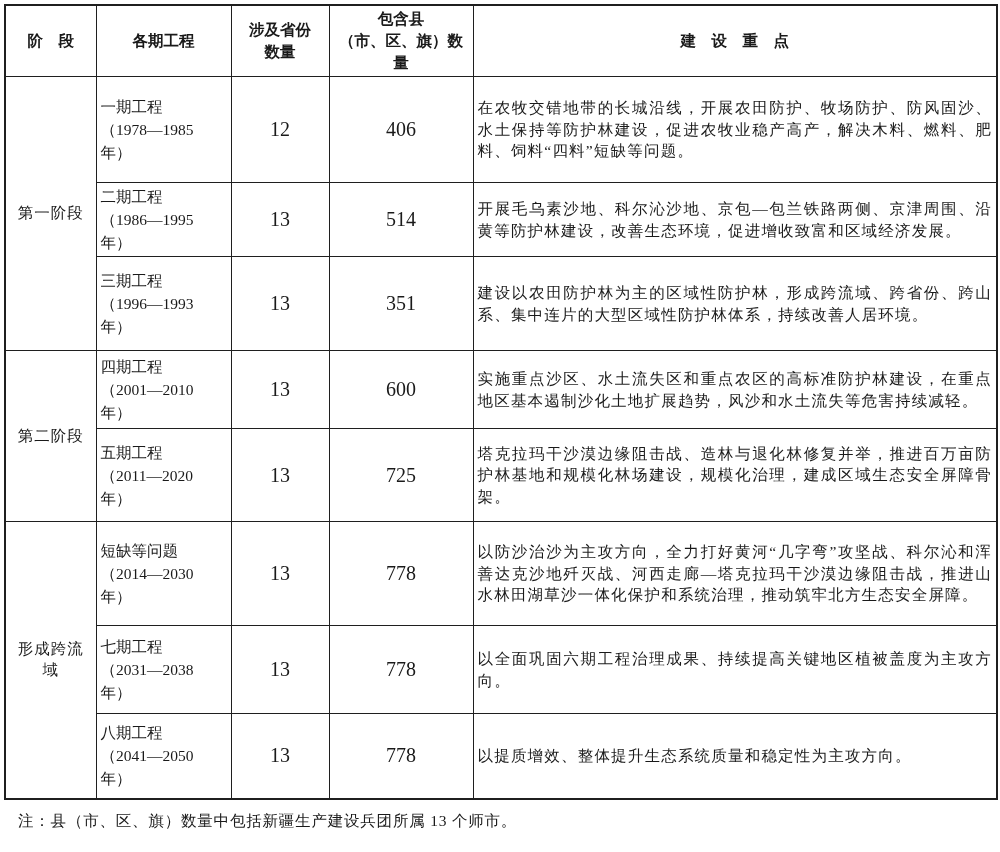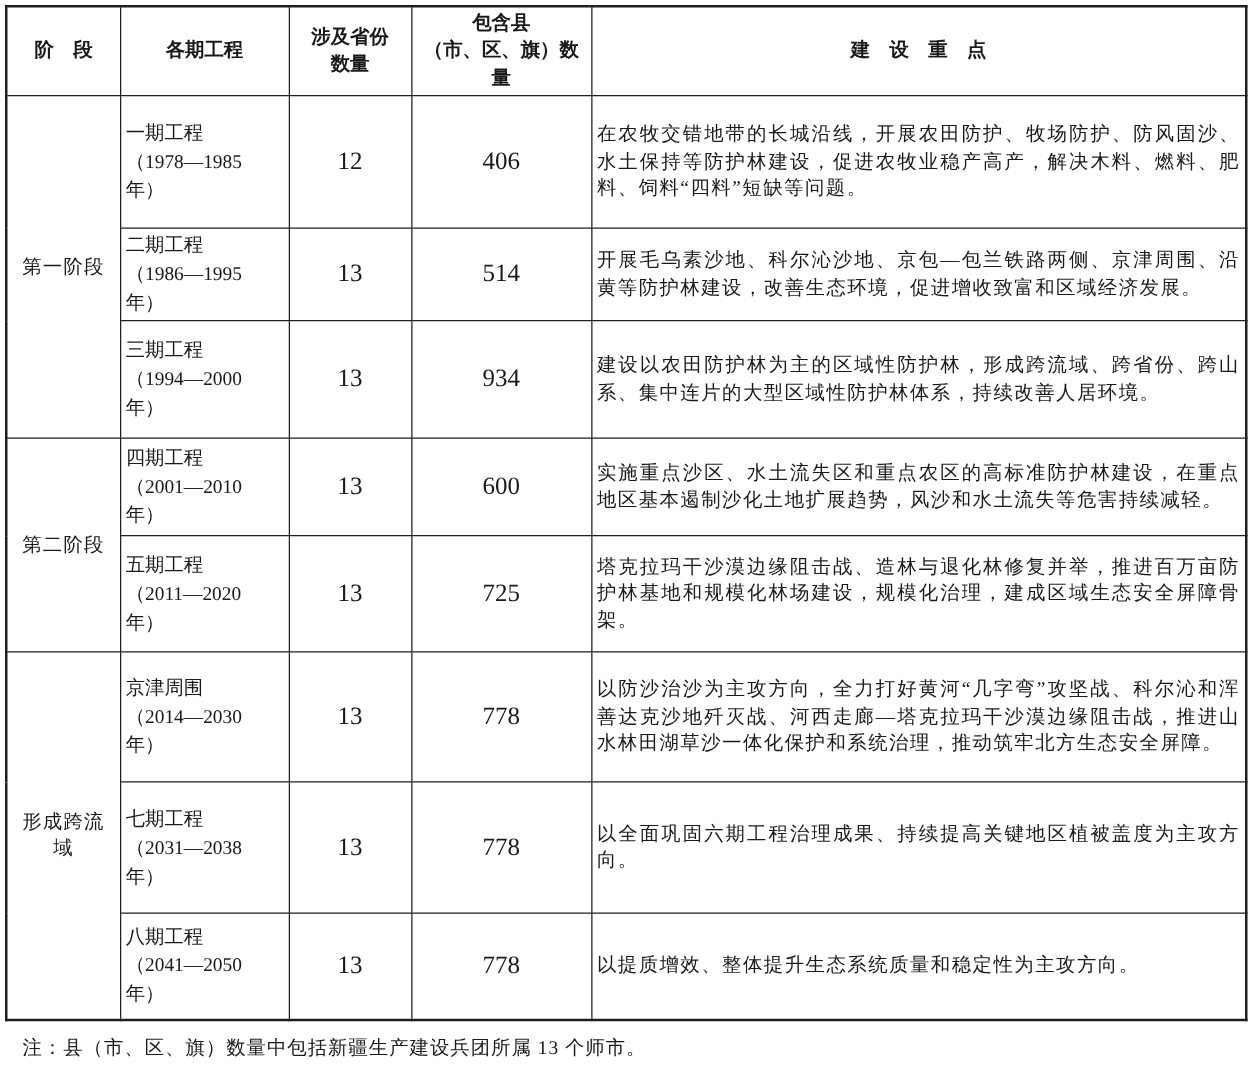--- a/index.html
+++ b/index.html
@@ -46,21 +46,21 @@
     line-height: 22px;
   }
   tr.hdr-row { height: 53px; }
   
   tr.r1 { height: 106px; }
   tr.r2 { height: 72px; }
   tr.r3 { height: 94px; }
   tr.r4 { height: 78px; }
   tr.r5 { height: 93px; }
   tr.r6 { height: 104px; }
-  tr.r7 { height: 105px; }
+  tr.r7 { height: 88px; }
   tr.r8 { height: 85px; }
   td.stage {
     text-align: center;
     font-size: 15.5px;
     letter-spacing: 1px;
   }
   td.project {
     font-size: 15.5px;
     line-height: 23px;
   }
@@ -127,24 +127,24 @@
           <div>（1986—1995 年）</div>
         </td>
         <td class="num">13</td>
         <td class="num">514</td>
         <td class="focus">开展毛乌素沙地、科尔沁沙地、京包—包兰铁路两侧、京津周围、沿黄等防护林建设，改善生态环境，促进增收致富和区域经济发展。</td>
       </tr>
 
       <tr class="r3">
         <td class="project">
           <div>三期工程</div>
-          <div>（1994—2000 年）</div>
-        </td>
-        <td class="num">13</td>
-        <td class="num">934</td>
+          <div>（1996—1993 年）</div>
+        </td>
+        <td class="num">13</td>
+        <td class="num">351</td>
         <td class="focus">建设以农田防护林为主的区域性防护林，形成跨流域、跨省份、跨山系、集中连片的大型区域性防护林体系，持续改善人居环境。</td>
       </tr>
 
       <tr class="r4">
         <td class="stage" rowspan="2">第二阶段</td>
         <td class="project">
           <div>四期工程</div>
           <div>（2001—2010 年）</div>
         </td>
         <td class="num">13</td>
@@ -158,21 +158,21 @@
           <div>（2011—2020 年）</div>
         </td>
         <td class="num">13</td>
         <td class="num">725</td>
         <td class="focus">塔克拉玛干沙漠边缘阻击战、造林与退化林修复并举，推进百万亩防护林基地和规模化林场建设，规模化治理，建成区域生态安全屏障骨架。</td>
       </tr>
 
       <tr class="r6">
         <td class="stage" rowspan="3">形成跨流域</td>
         <td class="project">
-          <div>京津周围</div>
+          <div>短缺等问题</div>
           <div>（2014—2030 年）</div>
         </td>
         <td class="num">13</td>
         <td class="num">778</td>
         <td class="focus">以防沙治沙为主攻方向，全力打好黄河“几字弯”攻坚战、科尔沁和浑善达克沙地歼灭战、河西走廊—塔克拉玛干沙漠边缘阻击战，推进山水林田湖草沙一体化保护和系统治理，推动筑牢北方生态安全屏障。</td>
       </tr>
 
       <tr class="r7">
         <td class="project">
           <div>七期工程</div>

